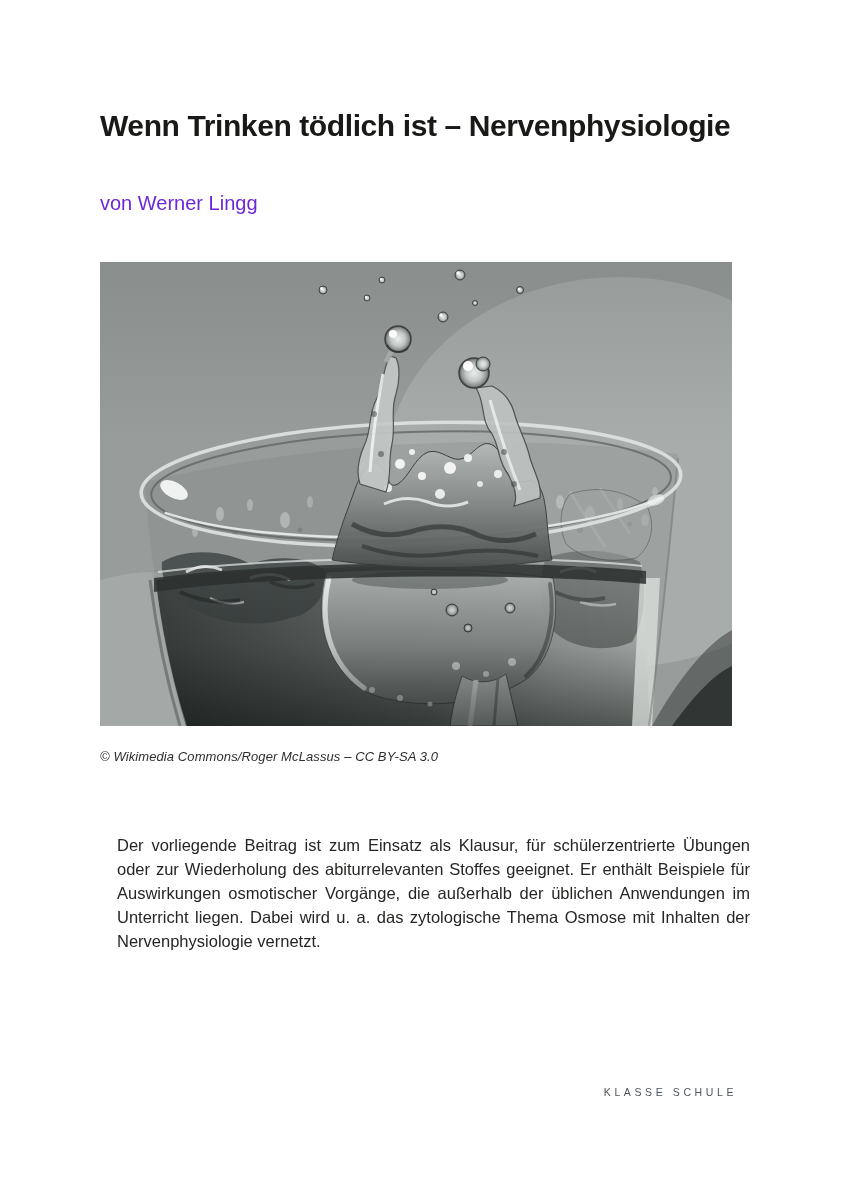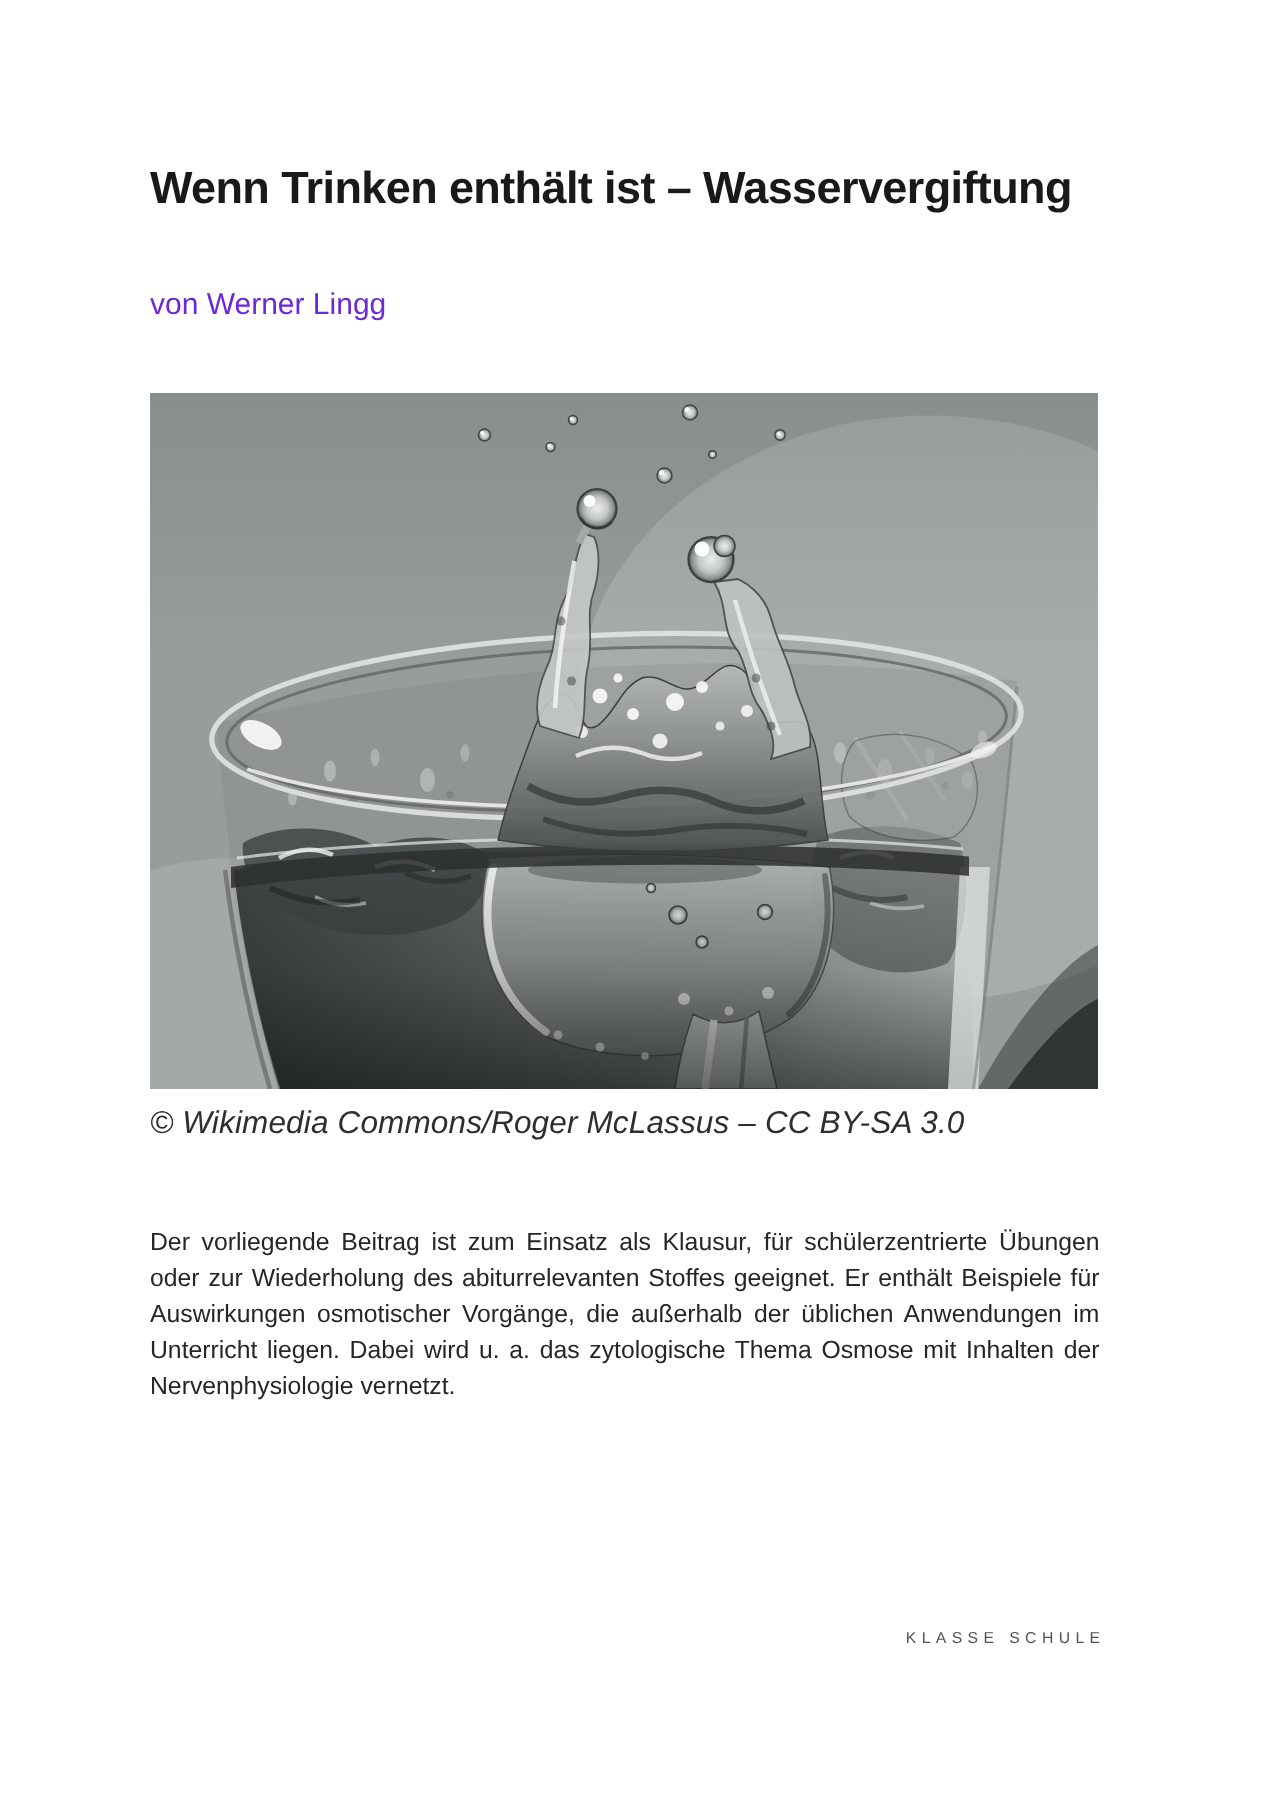--- a/index.html
+++ b/index.html
@@ -11,44 +11,44 @@
     position:absolute;left:100px;top:108px;margin:0;width:660px;
     font-size:30px;line-height:36px;font-weight:700;letter-spacing:-0.4px;color:#191917;
   }
   .author{
     position:absolute;left:100px;top:194px;margin:0;
     font-size:20px;line-height:19px;color:#6d28d9;
   }
   figure.photo{position:absolute;left:100px;top:262px;width:632px;margin:0;}
   figure.photo svg{display:block;width:632px;height:464px;}
   figcaption{
-    margin-top:11px;font-style:italic;font-size:21px;color:#2e2e2c;letter-spacing:0.1px;
+    margin-top:23px;font-style:italic;font-size:13px;color:#2e2e2c;letter-spacing:0.1px;
   }
   .intro{
-    position:absolute;left:100px;top:816px;width:633px;margin:0;
+    position:absolute;left:100px;top:816px;width:633px;margin:17px;
     font-size:16.5px;line-height:24px;text-align:justify;color:#262624;
   }
   .logo{position:absolute;top:1082px;right:108px;}
   .logo-row{position:relative;display:inline-block;}
   .brand{display:inline-block;font-size:40px;line-height:34px;font-weight:700;letter-spacing:0.5px;}
   .comma{
     position:absolute;right:-21px;top:13px;width:14px;height:35px;
     border-radius:7px 7px 9px 2px;transform:skewX(-10deg);
   }
   .tagline{
     margin-top:4px;padding-left:27px;font-size:10.5px;line-height:12px;
     letter-spacing:3.6px;font-weight:400;color:#4e545a;white-space:nowrap;
   }
 </style>
 </head>
 <body>
 
 <div class="page">
 
-  <h1 class="title">Wenn Trinken enthält ist – Wasservergiftung</h1>
+  <h1 class="title">Wenn Trinken tödlich ist – Nervenphysiologie</h1>
 
   <p class="author">von Werner Lingg</p>
 
   <figure class="photo">
     <svg viewBox="0 0 632 464" xmlns="http://www.w3.org/2000/svg" aria-hidden="true">
       <defs>
         <linearGradient id="underwaterG" x1="0" y1="0" x2="1" y2="0">
           <stop offset="0" stop-color="#3f4443"></stop>
           <stop offset="0.3" stop-color="#5b605f"></stop>
           <stop offset="0.55" stop-color="#747978"></stop>

